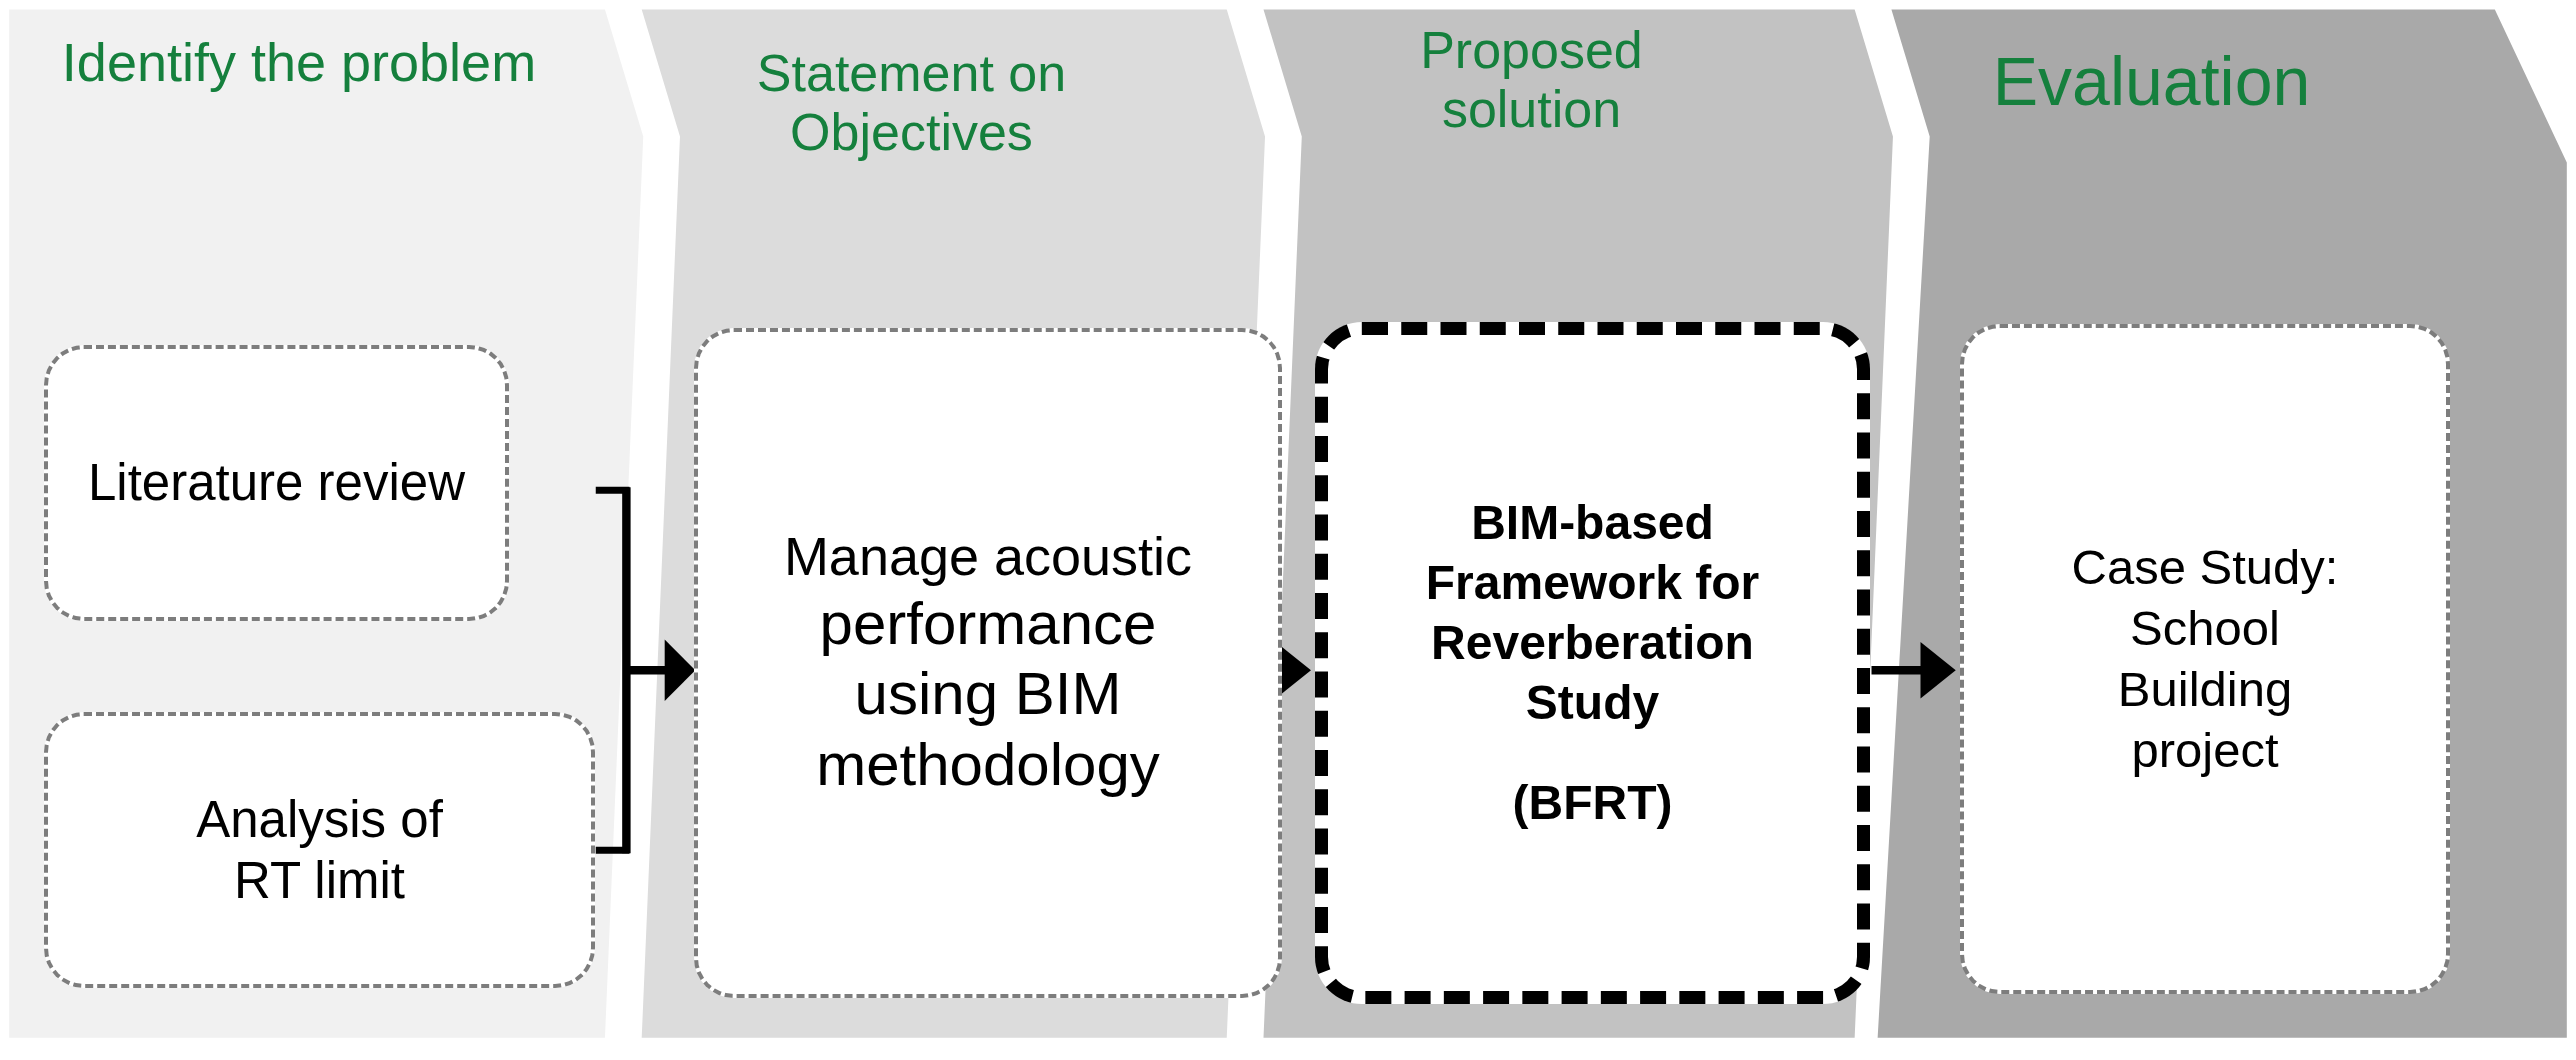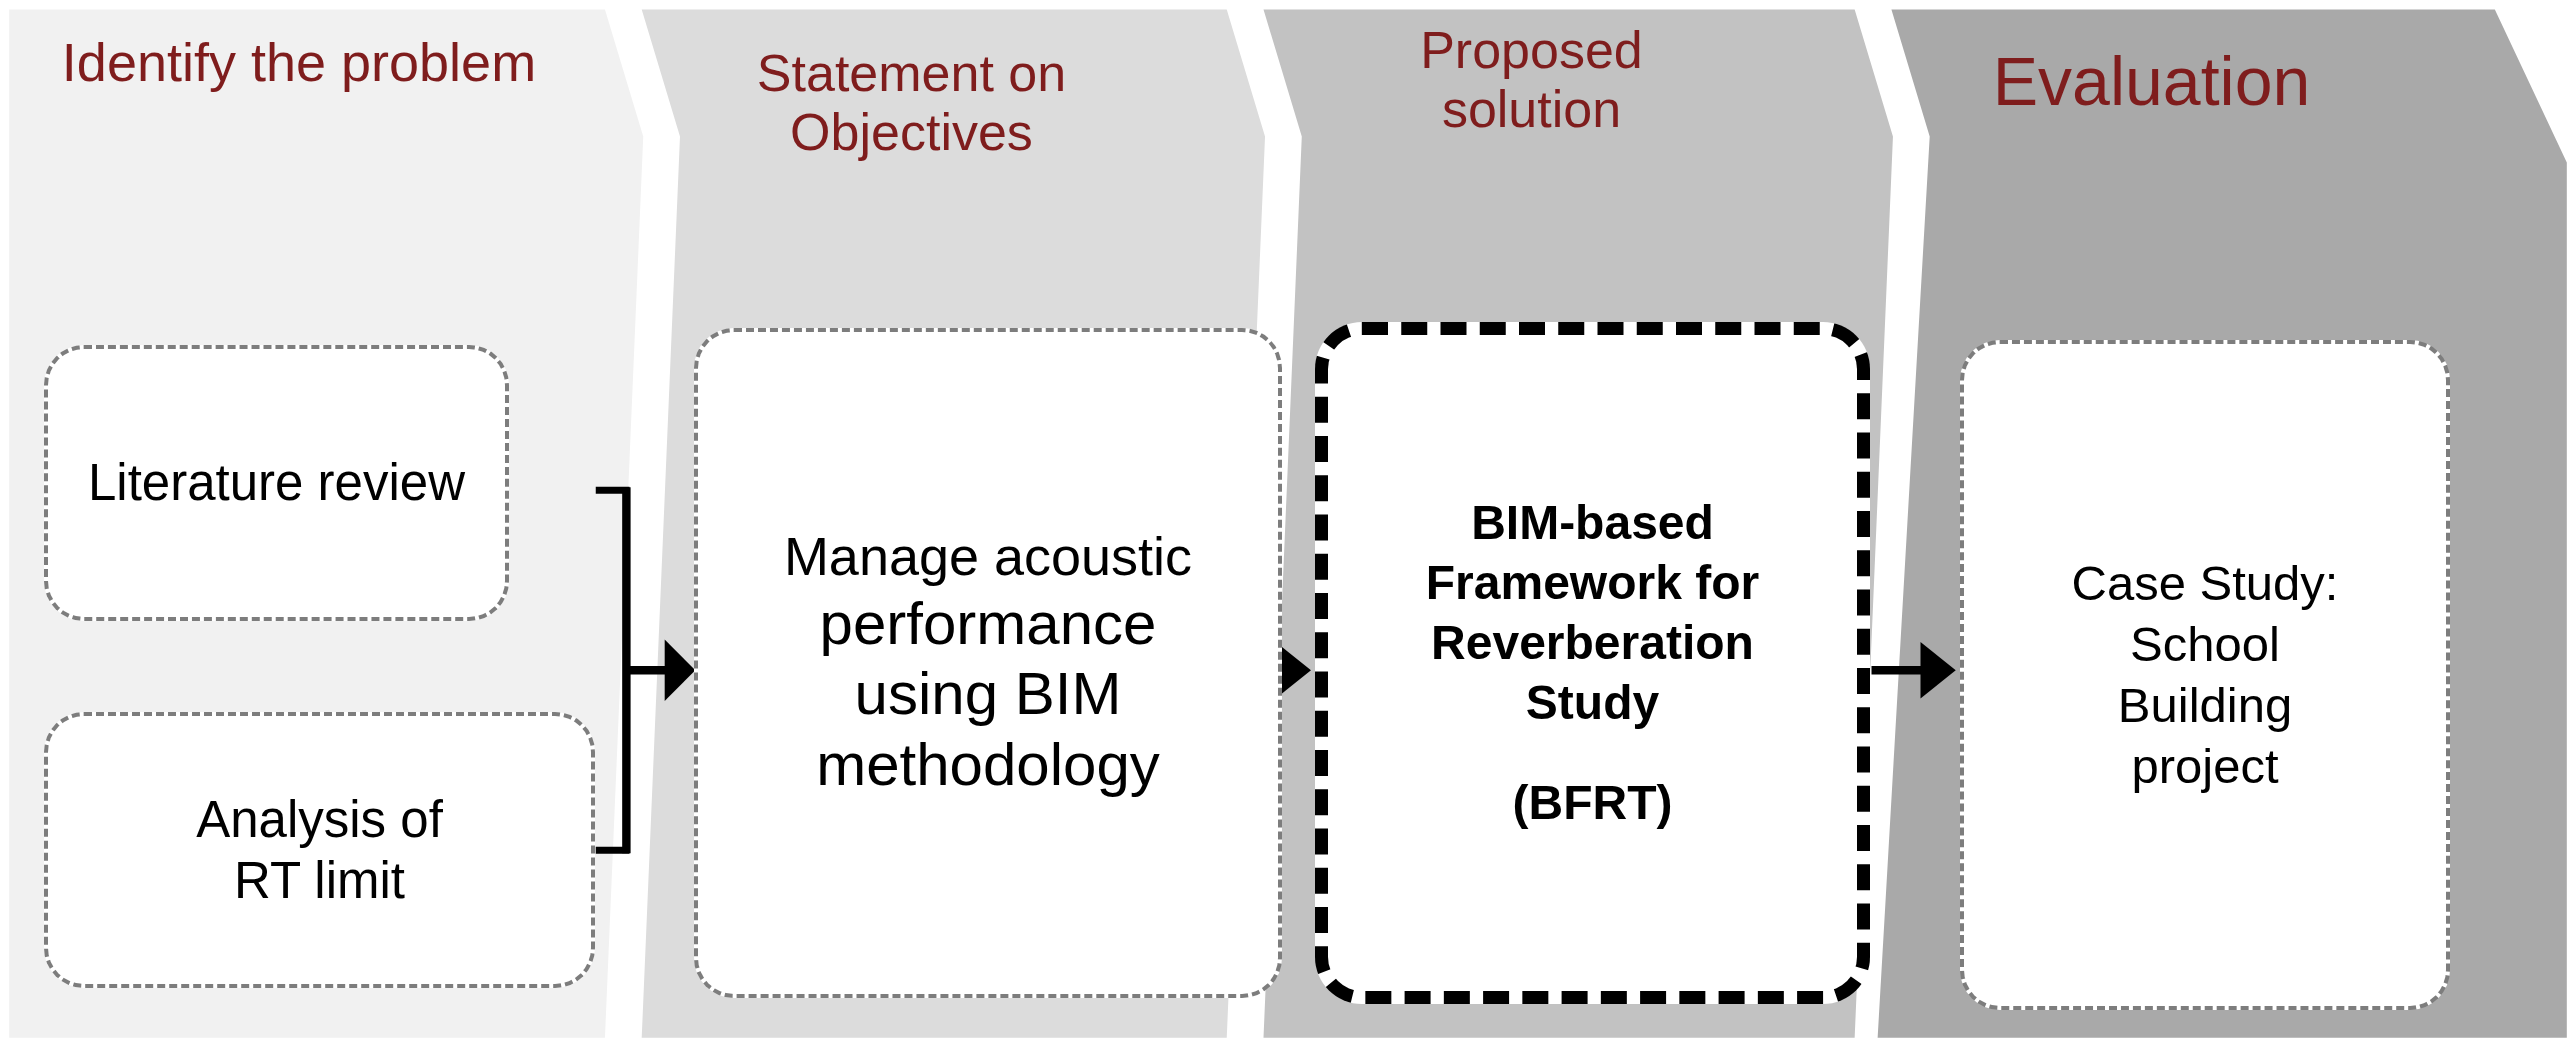--- a/index.html
+++ b/index.html
@@ -4,40 +4,40 @@
 <style>
   html,body{margin:0;padding:0;background:#ffffff;}
   body{width:2576px;height:1061px;font-family:"Liberation Sans",sans-serif;position:relative;overflow:hidden;}
 
   #stage{position:absolute;left:0;top:0;width:2576px;height:1061px;}
 
   
   #chevrons{position:absolute;left:0;top:0;width:2576px;height:1061px;}
 
   
-  .hdr{position:absolute;text-align:center;color:#7f1d1d;font-weight:400;line-height:1.12;
+  .hdr{position:absolute;text-align:center;color:#15803d;font-weight:400;line-height:1.12;
        font-family:"Liberation Sans",sans-serif;}
   #hdr0{left:31px;  top:32px;  width:536px; font-size:54px;}
   #hdr1{left:674px; top:21.4px;  width:475px; font-size:52px;margin-top:23px;}
   #hdr2{left:1302px;top:21.4px;  width:459px; font-size:52px;}
   #hdr3{left:1914px;top:43px;  width:475px; font-size:68px;}
 
   
   .box{position:absolute;background:#ffffff;box-sizing:border-box;
        display:flex;align-items:center;justify-content:center;text-align:center;color:#000;}
   .box .txt{width:100%;padding:0 7.7px;box-sizing:border-box;}
 
   .dash-light{border:4.6px dashed #7d7d7d;border-radius:40px;}
   .dash-bold {border:13px dashed #000000;border-radius:47px;}
 
   #box-lit  {left:44px;  top:345px; width:465px; height:276px; font-size:51px; line-height:1.15;}
   #box-rt   {left:44px;  top:712px; width:551px; height:276px; font-size:51px; line-height:1.2;}
   #box-obj  {left:694px; top:328px; width:588px; height:670px; line-height:1.18;}
   #box-bfrt {left:1315px;top:322px; width:555px; height:682px; font-size:48px; font-weight:bold; line-height:1.25;}
-  #box-case {left:1960px;top:340px; width:490px; height:670px; font-size:49px; line-height:1.25;}
+  #box-case {left:1960px;top:324px; width:490px; height:670px; font-size:49px; line-height:1.25;}
 
   #box-obj .l1{font-size:54px;display:block;}
   #box-obj .ln{font-size:60px;display:block;}
   #box-bfrt .gap{display:block;height:40px;}
 
   
   #links{position:absolute;left:0;top:0;width:2576px;height:1061px;pointer-events:none;}
 </style>
 </head>
 <body>

